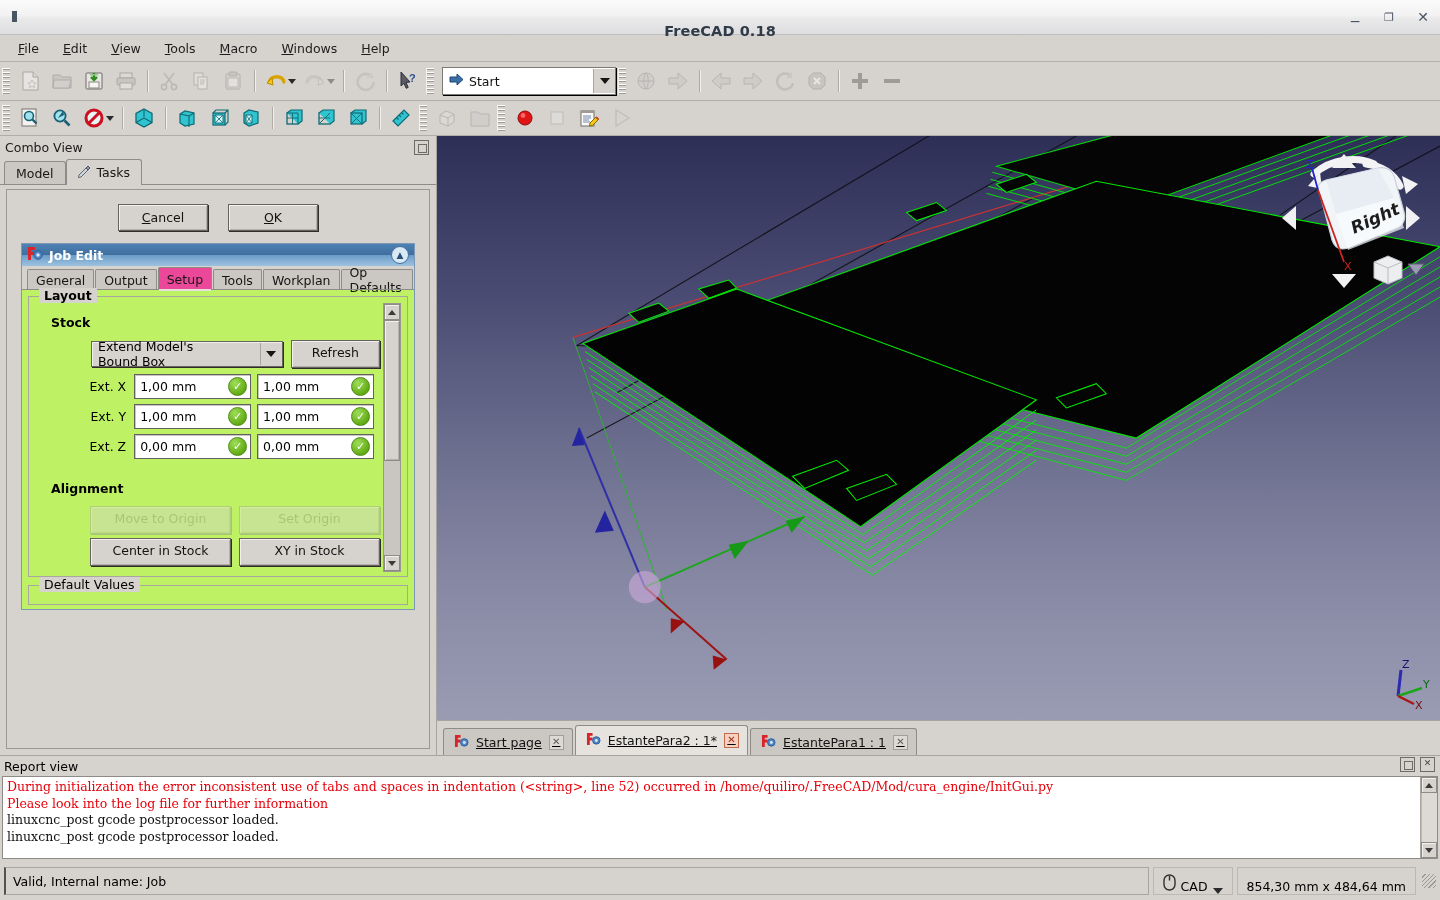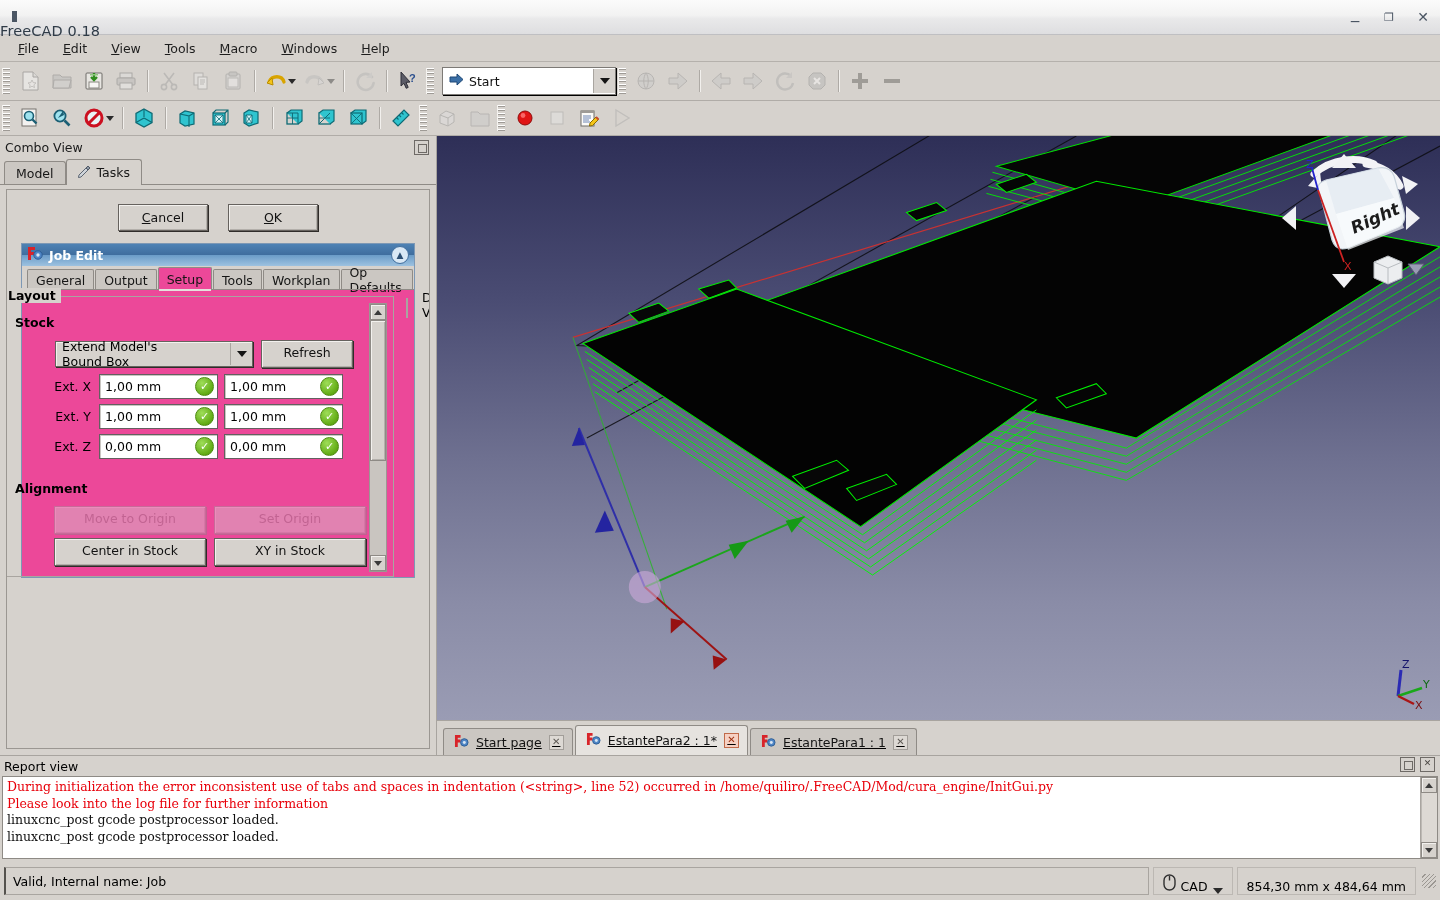--- a/index.html
+++ b/index.html
@@ -13,21 +13,21 @@
 
   
   .titlebar{
     height:34px;flex:0 0 34px;position:relative;
     background:linear-gradient(180deg,#fbfbfb 0%,#f2f2f2 45%,#e9e9ea 55%,#dedee0 100%);
     border-bottom:1px solid #bfbfc2;
     display:flex;align-items:center;
   }
   .tb-appicon{position:absolute;left:12px;top:11px;width:5px;height:11px;background:#4a5563;}
   .tb-title{
-    width:100%;text-align:left;font-weight:normal;font-size:14.5px;color:#2f3b47;
+    width:100%;text-align:center;font-weight:bold;font-size:14.5px;color:#2f3b47;
     letter-spacing:.1px;
     margin-top:28px;
   }
   .tb-ctrls{position:absolute;right:10px;top:0;height:34px;display:flex;align-items:center;gap:20px;}
   .tb-btn{color:#4a5563;font-size:13px;line-height:1;cursor:default;width:14px;text-align:center;}
   .tb-min{font-size:16px;position:relative;top:4px;}
   .tb-max{font-size:11px;}
   .tb-close{font-size:14px;}
 
   
@@ -131,21 +131,21 @@
   .je-tabs:after{content:"";position:absolute;left:0;right:0;bottom:0;height:1px;background:#8f8b86;}
   .jtab{
     height:20px;display:flex;align-items:center;padding:0 8px;font-size:12.5px;color:#151515;
     background:#cbc7c2;border:1px solid #8f8b86;border-bottom:none;border-radius:2px 2px 0 0;
     cursor:default;margin-right:1px;position:relative;
   }
   .jtab.active{background:#ec4899;height:22px;z-index:3;}
   .jtab.active:after{content:"";position:absolute;left:0;right:0;bottom:-1px;height:2px;background:#e4e1dd;}
 
   
-  .je-body{flex:1 1 auto;display:flex;flex-direction:row;min-height:0;background:#ec4899;padding:0 0 0 0;justify-content:flex-end;}
+  .je-body{flex:1 1 auto;display:flex;flex-direction:column;min-height:0;background:#bef264;padding:0 0 0 0;}
   .group{
     margin:6px 6px 0 6px;border:1px solid #a9a5a0;border-top-color:#a9a5a0;padding:6px 6px 4px 6px;
     position:relative;flex:0 0 auto;
   }
   .group-title{position:absolute;top:-9px;left:10px;background:#d6d2cd;padding:0 5px;font-weight:bold;font-size:12.5px;}
   .scrollwrap{display:flex;min-height:0;}
   .scroll-col{flex:1 1 auto;min-width:0;}
   .vscroll{
     width:16px;flex:0 0 16px;margin-left:3px;background:#cfcbc6;border:1px solid #9b9792;
     display:flex;flex-direction:column;

